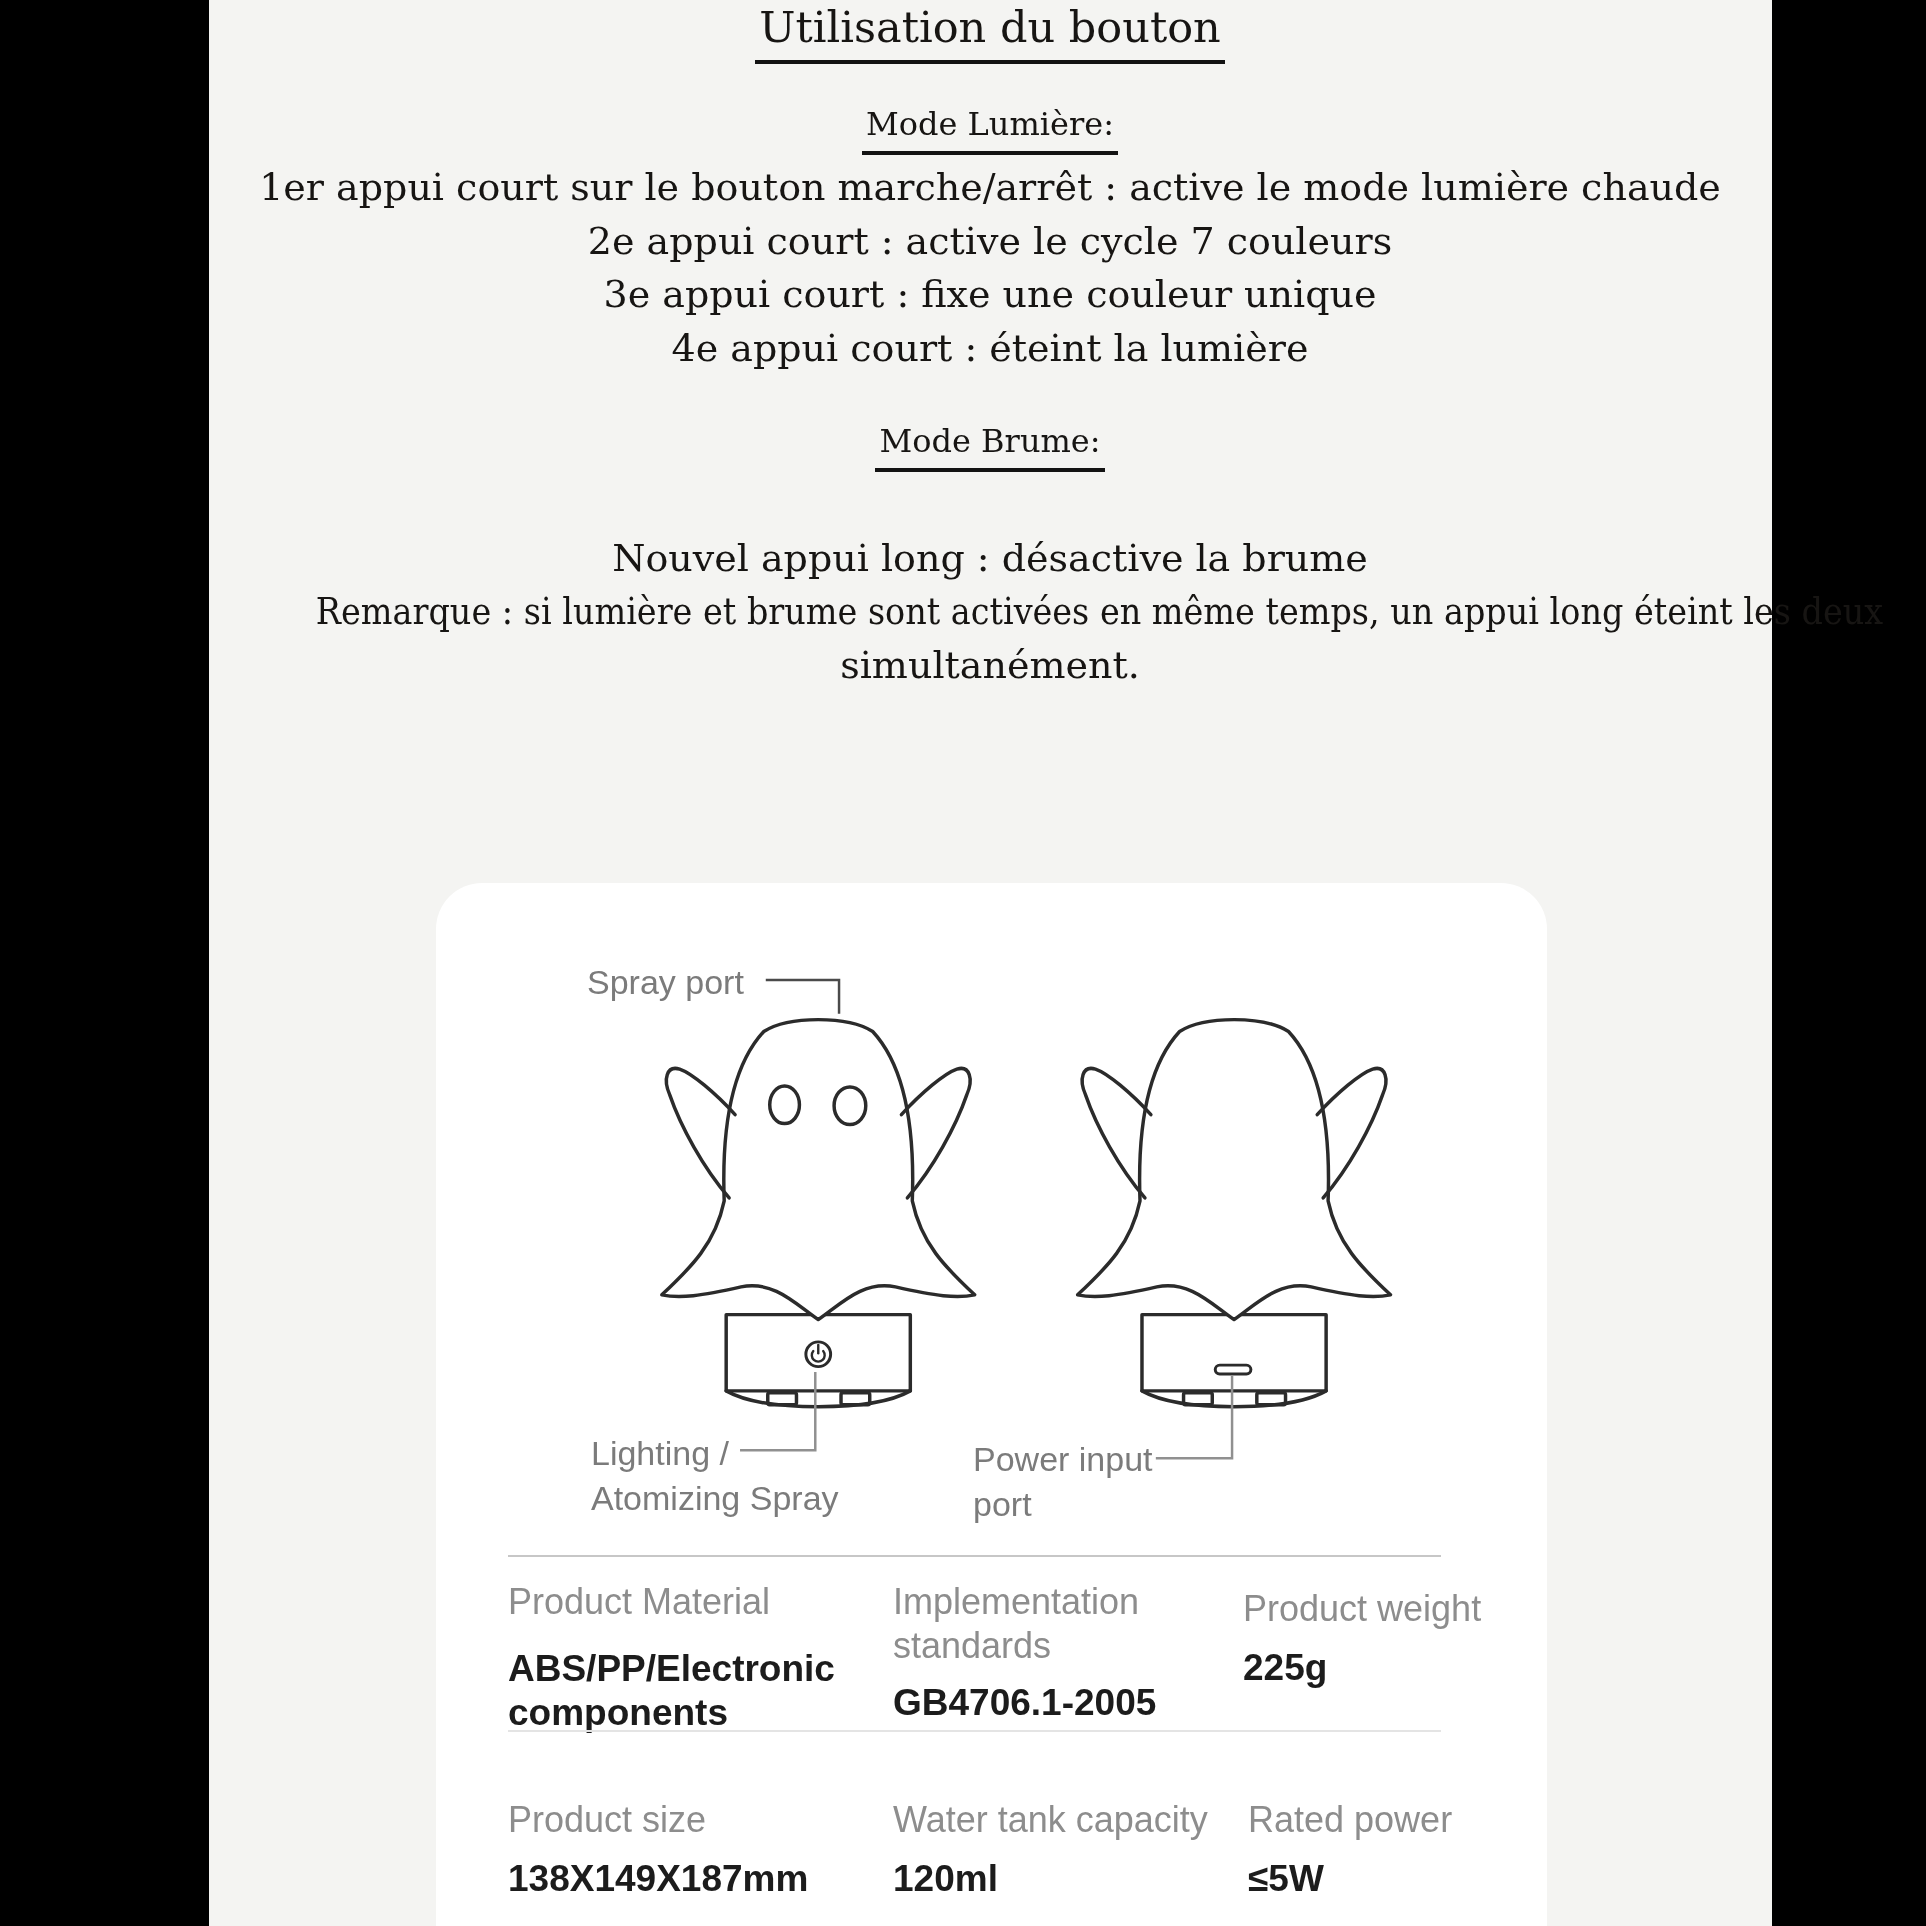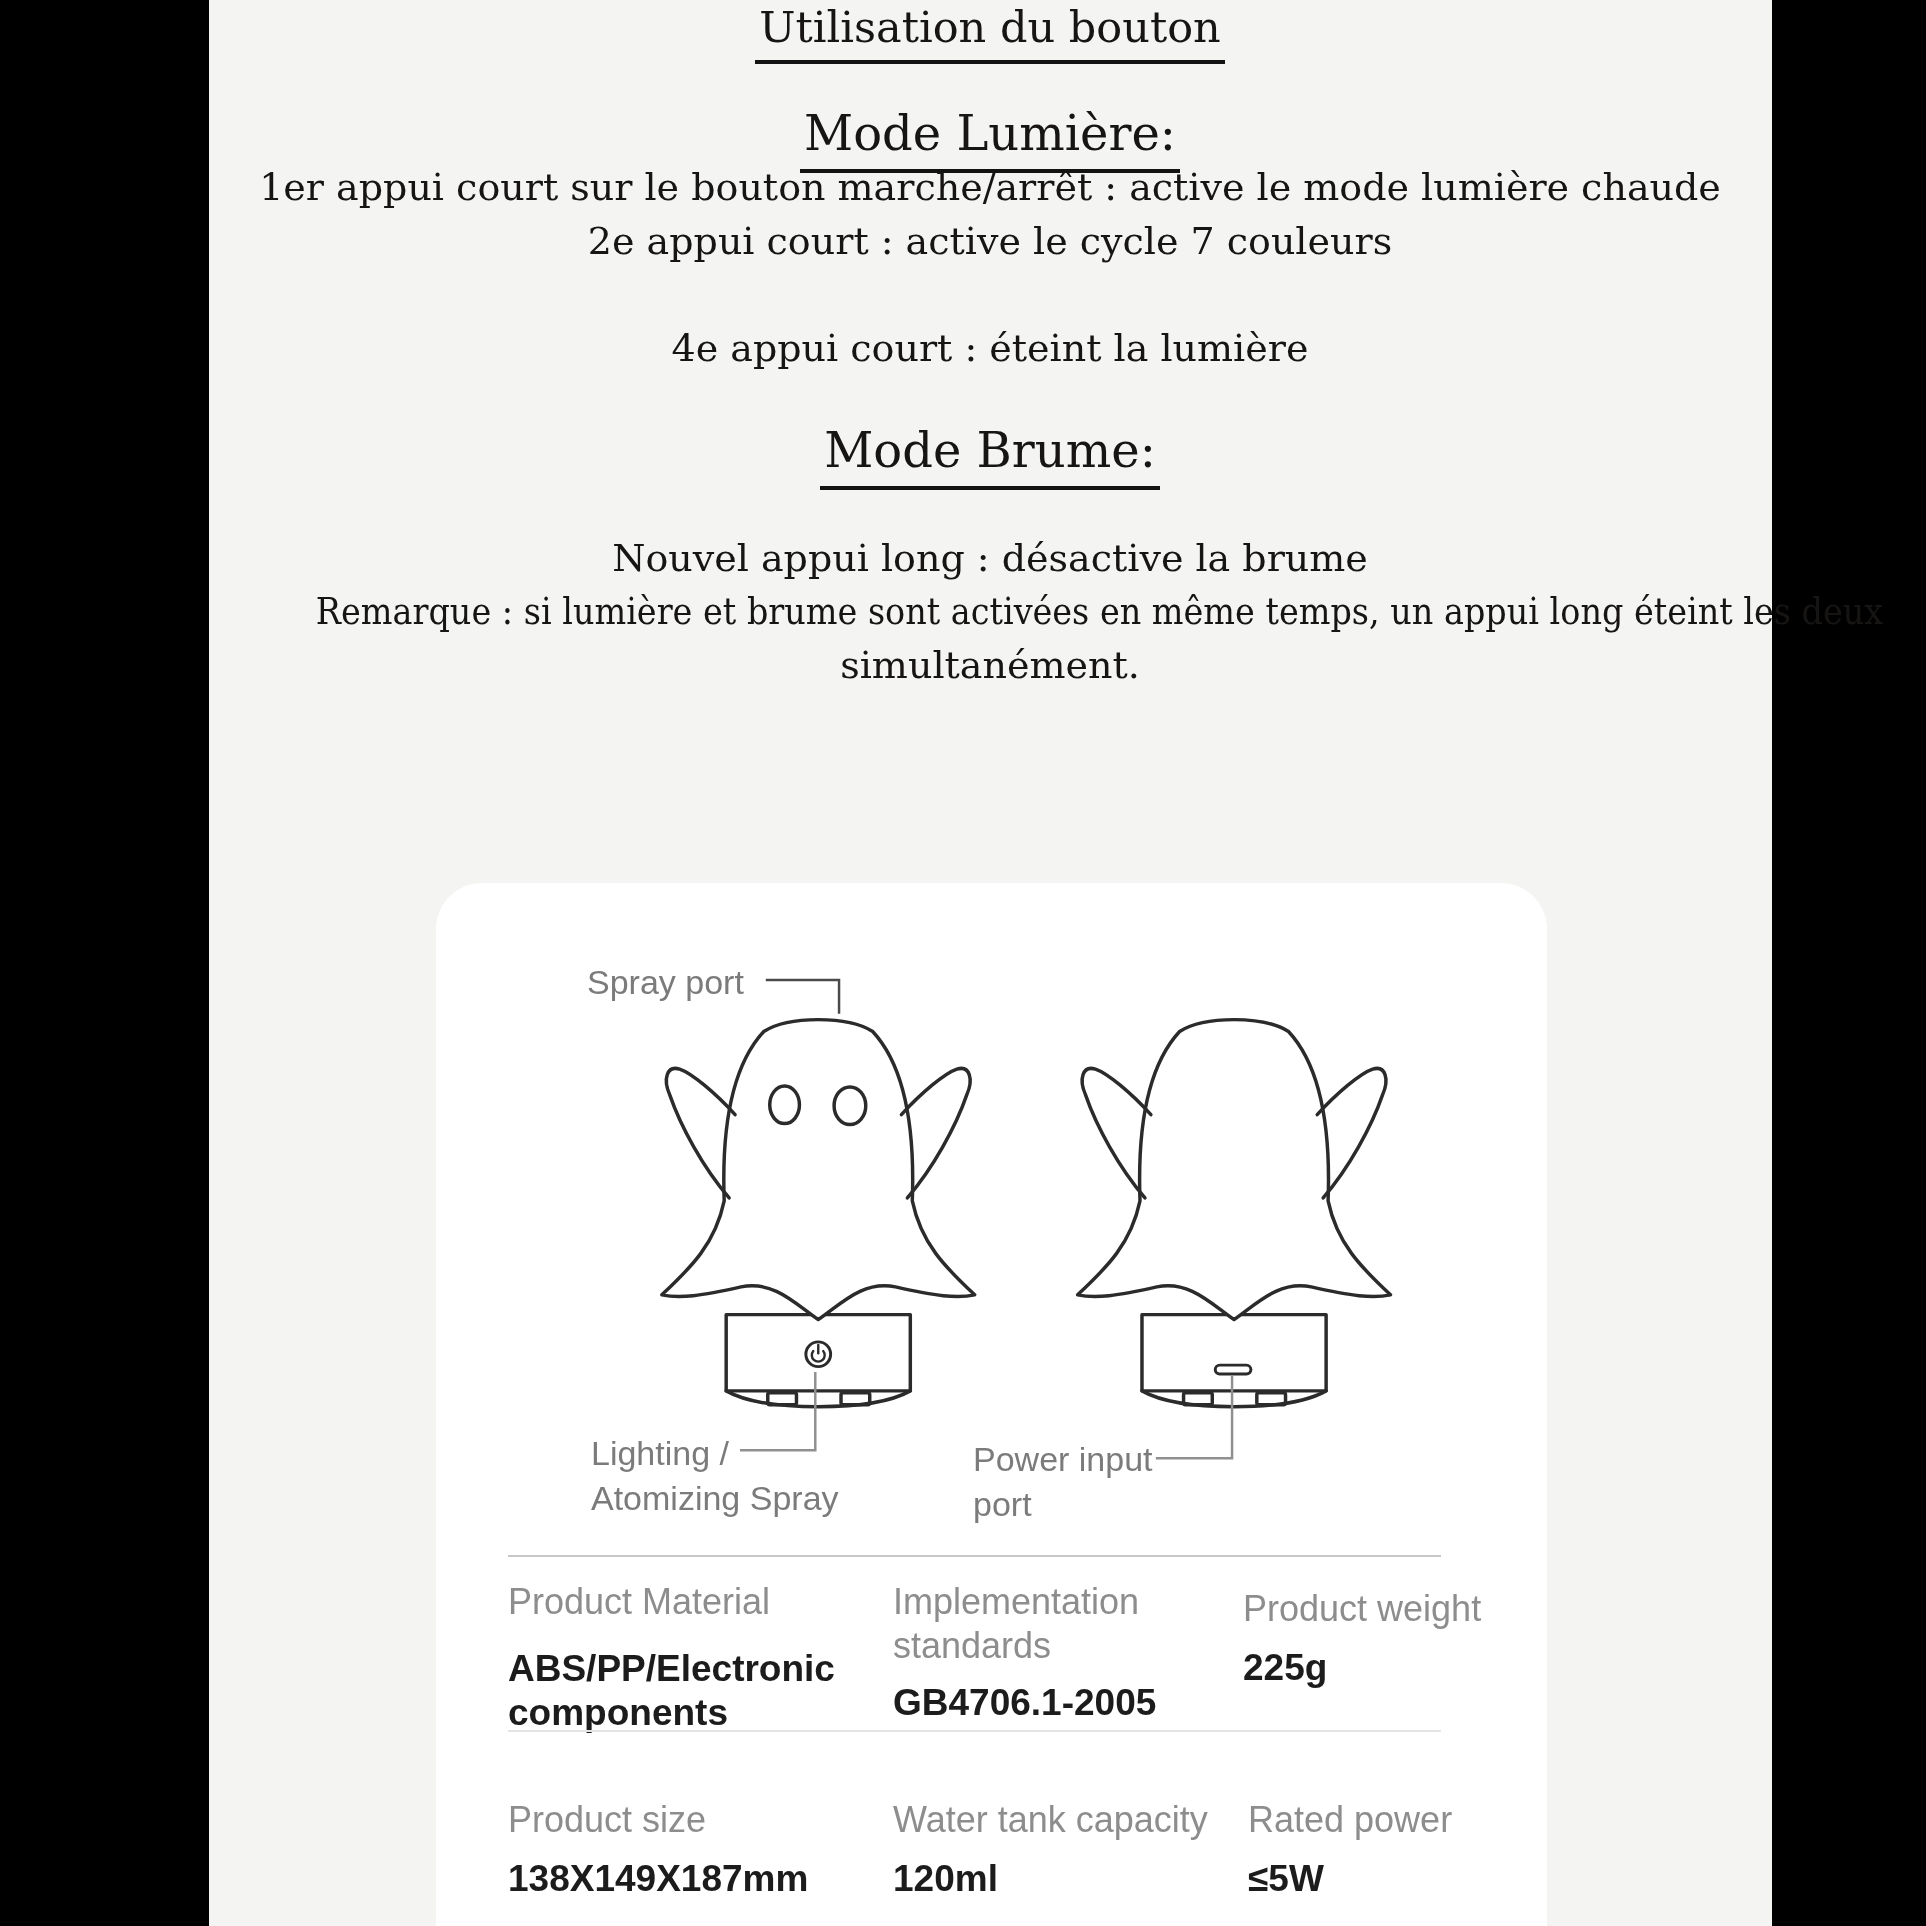--- a/index.html
+++ b/index.html
@@ -5,21 +5,21 @@
   html,body{margin:0;padding:0;background:#222;}
   .page{position:relative;width:1927px;height:1927px;background:#f4f4f2;overflow:hidden;
         font-family:"Liberation Sans",sans-serif;text-decoration:underline;}
   .bar{position:absolute;top:0;bottom:0;background:#000;}
   .bar-left{left:0;width:209px;}
   .bar-right{right:0;width:155px;}
   .content{position:absolute;left:209px;top:0;width:1562px;height:100%;}
   .fr{position:absolute;left:0;width:100%;text-align:center;
       font-family:"DejaVu Serif",serif;color:#171513;white-space:nowrap;}
   .fr-title{font-size:43px;}
-  .fr-h{font-size:48px;}
+  .fr-h{font-size:32px;}
   .fr-b{font-size:38px;}
   .u{border-bottom:4px solid #131313;padding:0 4px 8px;}
   .sqz{display:inline-block;transform:scaleX(0.88);transform-origin:50% 50%;}
   .card{position:absolute;left:436px;top:883px;width:1111px;height:1043px;background:#ffffff;
         border-radius:46px 46px 0 0;}
   .diagram{position:absolute;left:0;top:0;}
   .dg-label{position:absolute;font-size:34px;line-height:45px;color:#7b7b7b;white-space:nowrap;}
   .spec-label{position:absolute;font-size:36px;line-height:44px;color:#8d8d8d;}
   .spec-value{position:absolute;font-size:37px;line-height:44px;color:#1c1c1c;font-weight:bold;}
   .divider{position:absolute;height:2px;}
@@ -33,20 +33,21 @@
   <div class="bar bar-left"></div>
   <div class="bar bar-right"></div>
 
   <div class="content">
 
     <div class="fr fr-title" style="top:2px"><span class="u">Utilisation du bouton</span></div>
 
     <div class="fr fr-h" style="top:105px"><span class="u">Mode Lumière:</span></div>
     <div class="fr fr-b" style="top:165px">1er appui court sur le bouton marche/arrêt : active le mode lumière chaude</div>
     <div class="fr fr-b" style="top:219px">2e appui court : active le cycle 7 couleurs</div>
+    <div class="fr fr-b" style="top:272px">3e appui court : fixe une couleur unique</div>
     <div class="fr fr-b" style="top:326px">4e appui court : éteint la lumière</div>
 
     <div class="fr fr-h" style="top:422px"><span class="u">Mode Brume:</span></div>
     <div class="fr fr-b" style="top:536px">Nouvel appui long : désactive la brume</div>
     <div class="fr fr-b" style="top:589px"><span class="sqz">Remarque : si lumière et brume sont activées en même temps, un appui long éteint les deux</span></div>
     <div class="fr fr-b" style="top:643px">simultanément.</div>
   </div>
 
   <div class="card">
 

